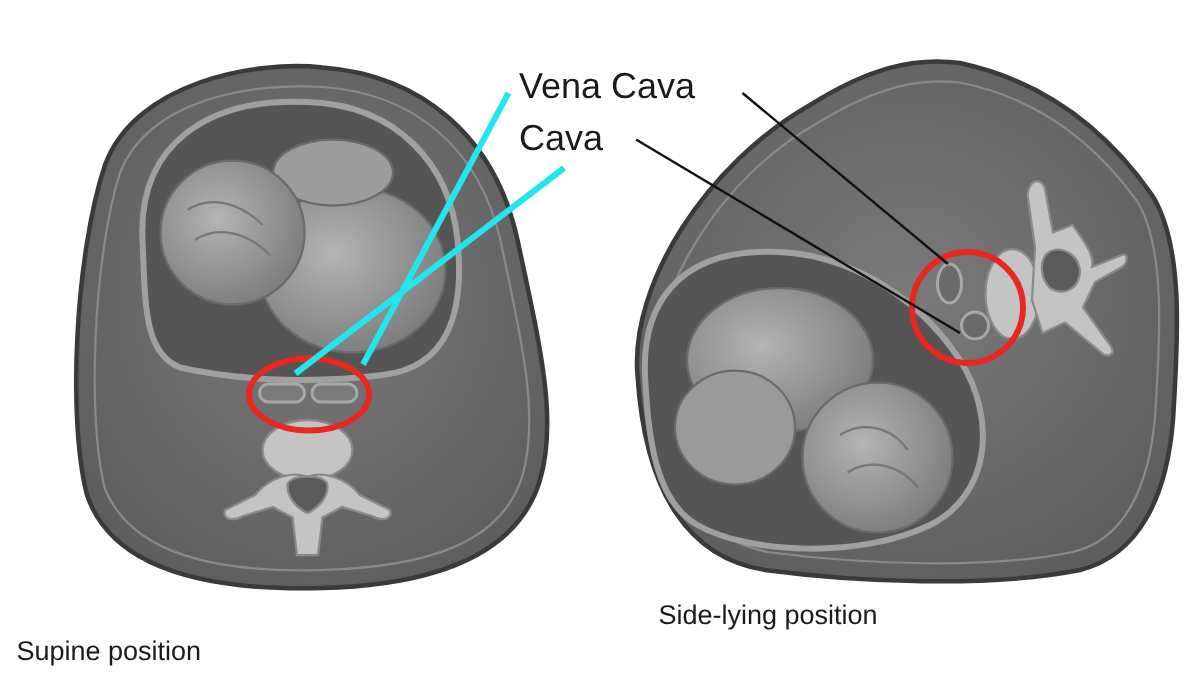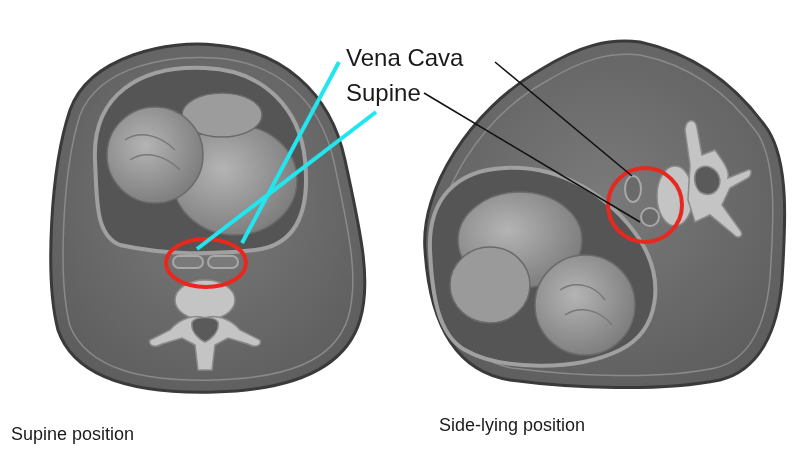--- a/index.html
+++ b/index.html
@@ -71,16 +71,16 @@
     </g>
 
     <circle cx="645" cy="205" r="37" fill="none" stroke="#e8281e" stroke-width="4"></circle>
 
     <line x1="495" y1="62" x2="632" y2="176" stroke="#111" stroke-width="1.6"></line>
     <line x1="424" y1="93" x2="640" y2="222" stroke="#111" stroke-width="1.6"></line>
   </g>
 </svg>
 
 <div class="label callout" style="left:346px; top:44px;">Vena Cava</div>
-<div class="label callout" style="left:346px; top:79px;">Supine</div>
+<div class="label callout" style="left:346px; top:79px;">Cava</div>
 
 <div class="label caption" style="left:11px; top:424px;">Supine position</div>
-<div class="label caption" style="left:439px; top:415px;">Side-lying position</div>
+<div class="label caption" style="left:439px; top:400px;">Side-lying position</div>
 
 </body></html>

